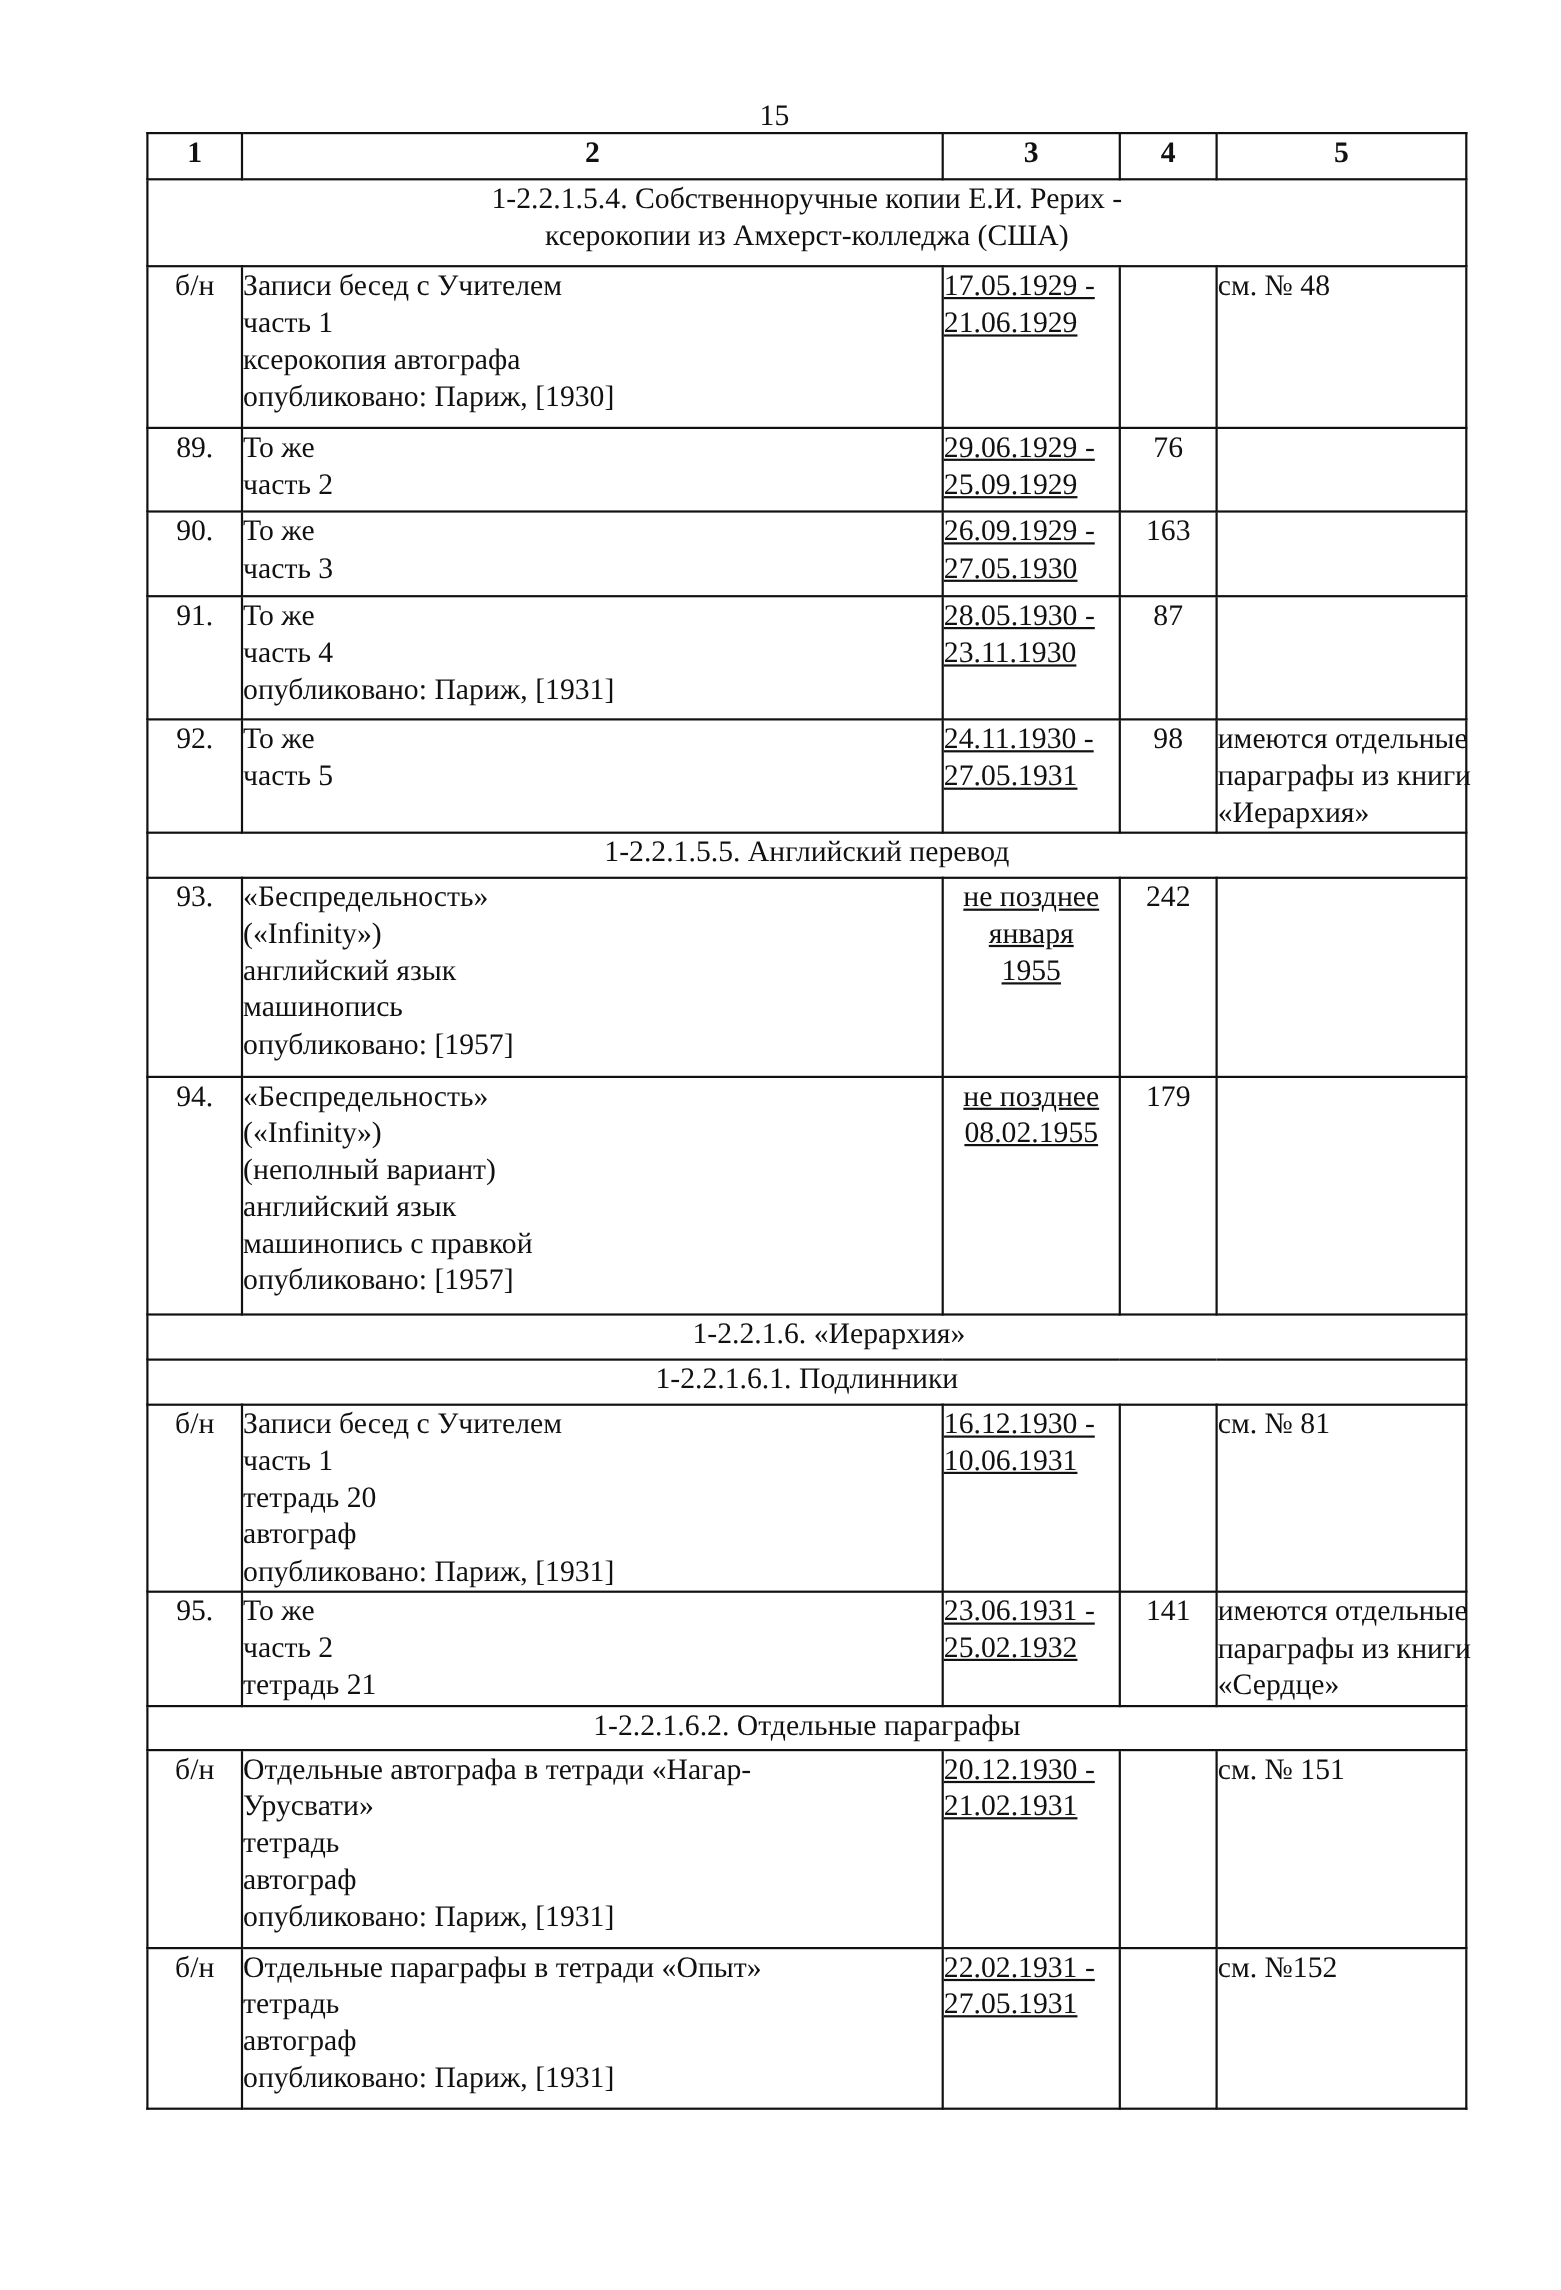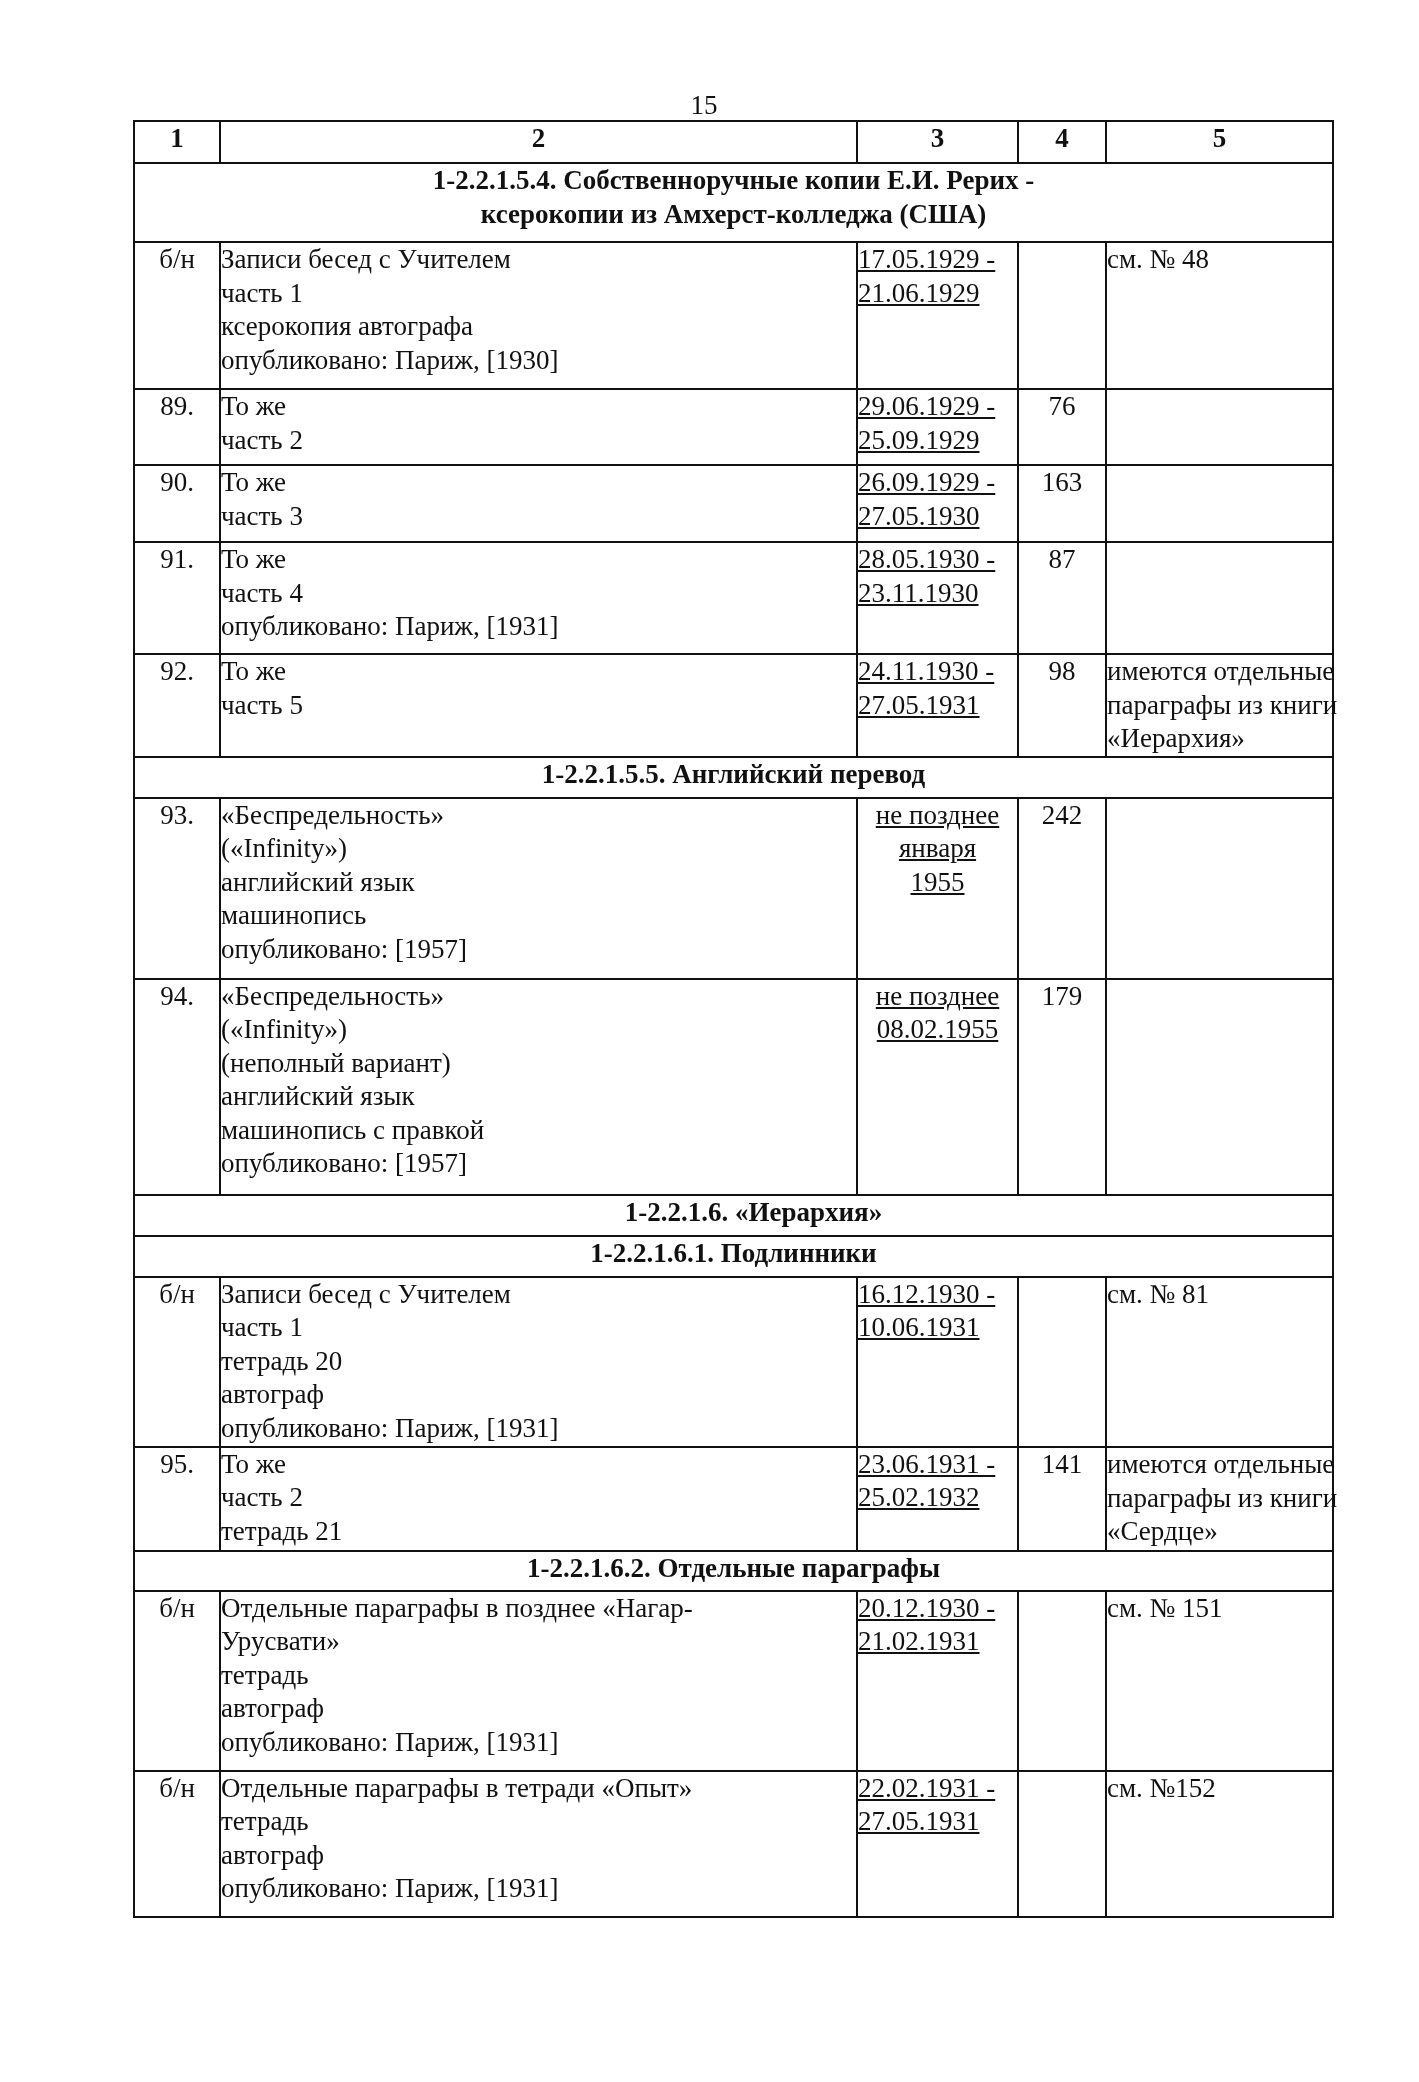--- a/index.html
+++ b/index.html
@@ -5,21 +5,21 @@
   html, body { margin:0; padding:0; background:#ffffff; }
   body { width:1419px; height:2082px; position:relative; overflow:hidden;
          font-family:"Liberation Serif","DejaVu Serif",serif; color:#111; }
   .page-num { position:absolute; left:672px; top:90px; width:64px; text-align:center;
               font-size:27px; line-height:30px; }
   table.reg { position:absolute; left:133px; top:120px; width:1199px;
               border-collapse:collapse; table-layout:fixed; }
   table.reg td { border:2px solid #111; padding:0; vertical-align:top;
                  font-size:27px; line-height:33.5px; }
   .hdr td { height:40px; text-align:center; vertical-align:middle; font-weight:bold; font-size:26px; }
-  .sec td { text-align:center; vertical-align:middle; font-weight:bold; font-size:27px; line-height:35px; }
+  .sec td { text-align:center; vertical-align:middle; font-weight:normal; font-size:27px; line-height:35px; }
   td.c1 { text-align:center; padding-top:2px; }
   td.c2 { padding-left:3px; }
   td.c3 { vertical-align:middle; padding-left:2px;text-decoration:underline; }
   td.c3.center { text-align:center; }
   td.c4 { text-align:center; vertical-align:middle; }
   td.c5 { font-size:20px; line-height:26px; padding-left:3px; padding-top:4px; }
   td.c5.mid { vertical-align:middle; padding-top:0; }
   .ln { display:block; white-space:nowrap; }
 </style>
 </head>
@@ -209,21 +209,21 @@
         </td>
       </tr>
       <tr class="sec">
         <td colspan="5" style="height: 38px;">
           <span class="ln">1-2.2.1.6.2. Отдельные параграфы</span>
         </td>
       </tr>
       <tr>
         <td class="c1" style="height: 178px;">б/н</td>
         <td class="c2">
-          <span class="ln">Отдельные параграфы в позднее «Нагар-</span>
+          <span class="ln">Отдельные автографа в тетради «Нагар-</span>
           <span class="ln">Урусвати»</span>
           <span class="ln">тетрадь</span>
           <span class="ln">автограф</span>
           <span class="ln">опубликовано: Париж, [1931]</span>
         </td>
         <td class="c3">
           <span class="ln">20.12.1930 -</span>
           <span class="ln">21.02.1931</span>
         </td>
         <td class="c4"></td>

